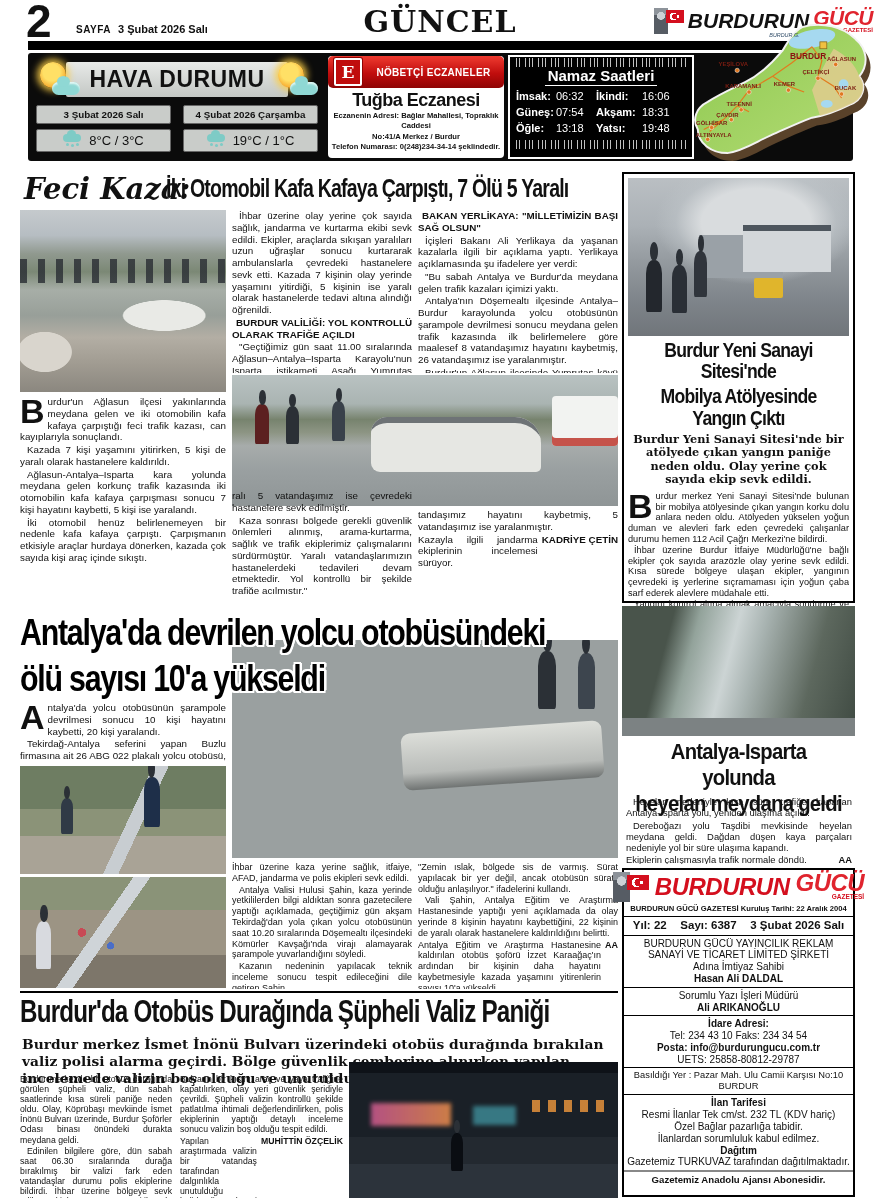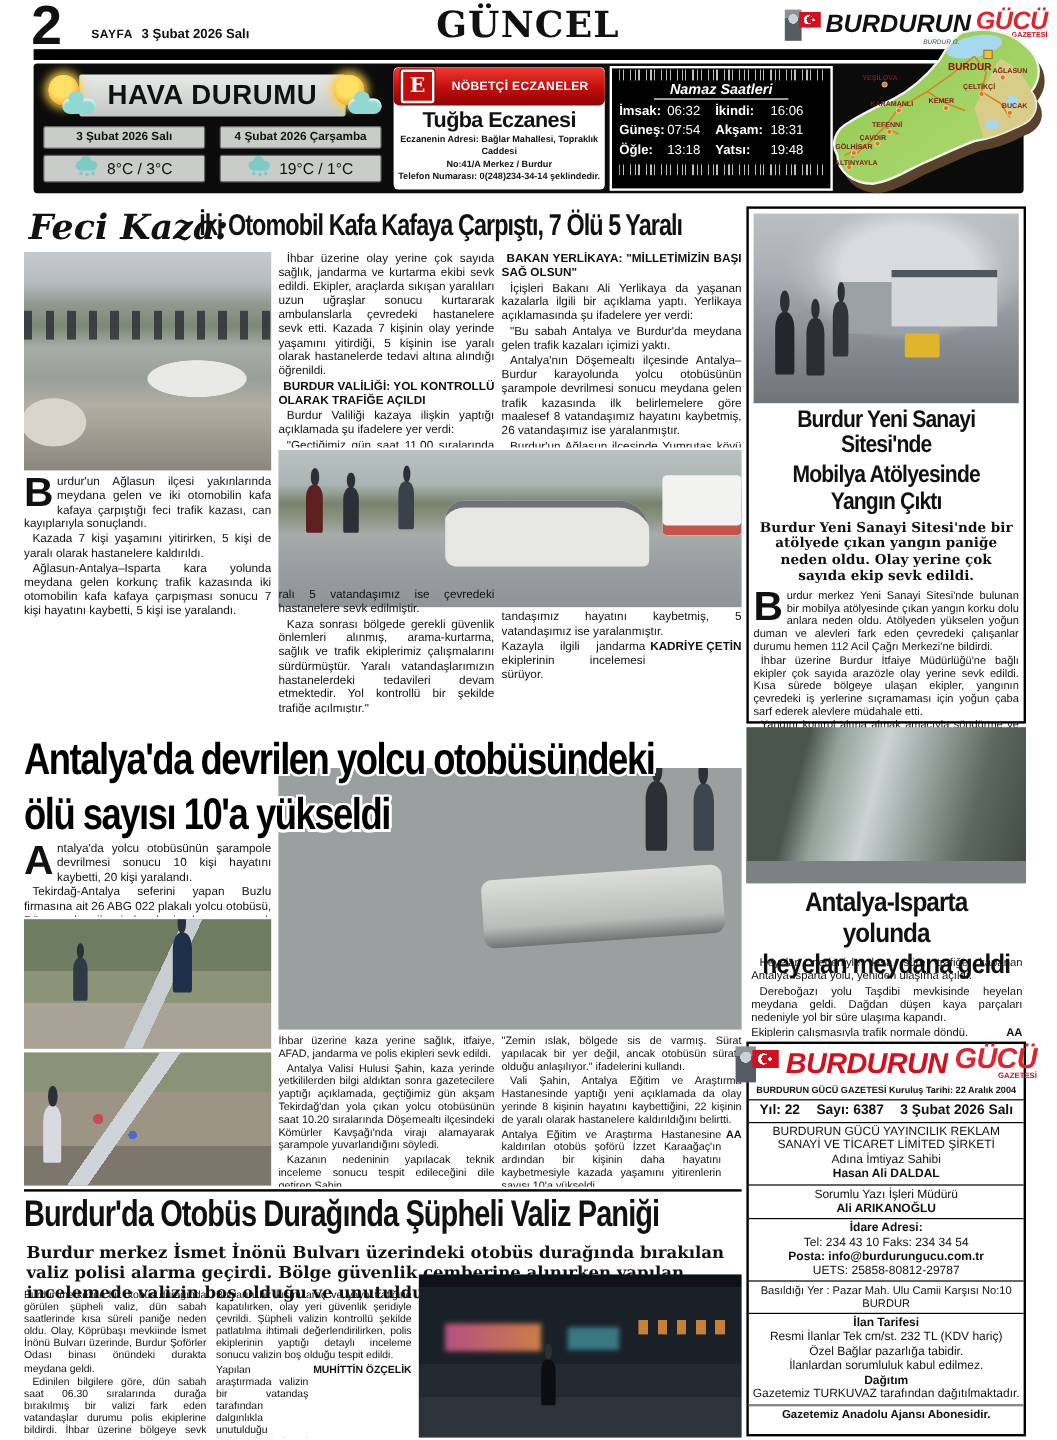--- a/index.html
+++ b/index.html
@@ -54,21 +54,21 @@
   .raincloud .rc::before{content:"";position:absolute;left:4px;top:-4px;width:9px;height:8px;background:#7ecbc6;border-radius:50%;}
   .raincloud .drops{position:absolute;left:3px;top:9px;width:3px;height:3px;border-radius:50%;background:#7ecbc6;box-shadow:5px 1px 0 #7ecbc6,10px 0 0 #7ecbc6;}
   #pharm{left:328px;top:56px;width:176px;height:102px;background:#fff;border-radius:4px;text-align:center;}
   .pharm-head{height:32px;background:linear-gradient(180deg,#ef3b30 0,#c00d0d 55%,#8f0404 100%);border-radius:5px;display:flex;align-items:center;gap:7px;padding:0 6px;color:#fff;}
   .elogo{width:24px;height:24px;background:#c00d0d;border:2px solid #fff;box-shadow:0 0 0 1px #8f0404;display:flex;align-items:center;justify-content:center;color:#fff;font-weight:900;font-size:17px;font-family:"DejaVu Serif",serif;border-radius:2px;}
   .pharm-head-label{flex:1;font-size:10px;font-weight:900;letter-spacing:.3px;}
   .pharm-name{font-size:18px;font-weight:900;letter-spacing:-.5px;margin-top:2px;}
   .pharm-line{font-size:7.6px;font-weight:bold;line-height:1.35;}
   #namaz{left:508px;top:55px;width:186px;height:104px;background:#000;border:2px solid #fff;color:#fff;box-sizing:border-box;padding:1px 6px;}
   .mosque-strip{height:9px;opacity:.75;background:repeating-linear-gradient(90deg,#fff 0 1px,transparent 1px 3px,#fff 3px 4px,transparent 4px 9px,#fff 9px 10px,transparent 10px 13px);}
-  .namaz-title{text-align:center;font-size:12px;font-weight:bold;border-bottom:1px solid #fff;width:112px;margin:0 auto 3px;padding-bottom:1px;font-style:italic;}
+  .namaz-title{text-align:center;font-size:15px;font-weight:bold;border-bottom:1px solid #fff;width:112px;margin:0 auto 3px;padding-bottom:1px;}
   .namaz-grid{display:grid;grid-template-columns:40px 40px 46px 40px;font-size:11px;line-height:1.45;}
   .namaz-grid .lab{font-weight:bold;}
   #map-box{left:686px;top:20px;width:192px;height:152px;z-index:6;}
 
   
   #crash-kicker{left:24px;top:172px;font-family:"DejaVu Serif",serif;font-style:italic;font-weight:900;font-size:29px;}
   #crash-headline{left:166px;top:170px;width:452px;font-size:25px;font-weight:900;letter-spacing:-1px;white-space:nowrap;transform:scaleX(.78);transform-origin:left;padding-top:4px;}
   #crash-photo-left{left:20px;top:210px;width:206px;height:182px;}
   #crash-col1{left:20px;top:396px;width:206px;height:217px;}
   #crash-col2a{left:232px;top:210px;width:180px;height:163px;}
@@ -294,26 +294,26 @@
 <div class="abs" id="crash-headline">İki Otomobil Kafa Kafaya Çarpıştı, 7 Ölü 5 Yaralı</div>
 
 <div class="photo" id="crash-photo-left">
   <span class="crowd"></span>
 </div>
 
 <div class="abs bt" id="crash-col1">
   <p class="nodent"><span class="dropcap">B</span><span>urdur'un Ağlasun ilçesi yakınlarında meydana gelen ve iki otomobilin kafa kafaya çarpıştığı feci trafik kazası, can kayıplarıyla sonuçlandı.</span></p>
   <p>Kazada 7 kişi yaşamını yitirirken, 5 kişi de yaralı olarak hastanelere kaldırıldı.</p>
   <p>Ağlasun-Antalya–Isparta kara yolunda meydana gelen korkunç trafik kazasında iki otomobilin kafa kafaya çarpışması sonucu 7 kişi hayatını kaybetti, 5 kişi ise yaralandı.</p>
+  <p>İki otomobil henüz belirlenemeyen bir nedenle kafa kafaya çarpıştı. Çarpışmanın etkisiyle araçlar hurdaya dönerken, kazada çok sayıda kişi araç içinde sıkıştı.</p>
 </div>
 
 <div class="abs bt" id="crash-col2a">
   <p>İhbar üzerine olay yerine çok sayıda sağlık, jandarma ve kurtarma ekibi sevk edildi. Ekipler, araçlarda sıkışan yaralıları uzun uğraşlar sonucu kurtararak ambulanslarla çevredeki hastanelere sevk etti. Kazada 7 kişinin olay yerinde yaşamını yitirdiği, 5 kişinin ise yaralı olarak hastanelerde tedavi altına alındığı öğrenildi.</p>
   <p class="bold">BURDUR VALİLİĞİ: YOL KONTROLLÜ OLARAK TRAFİĞE AÇILDI</p>
-  <p>Burdur Valiliği kazaya ilişkin yaptığı açıklamada şu ifadelere yer verdi:</p>
   <p>"Geçtiğimiz gün saat 11.00 sıralarında Ağlasun–Antalya–Isparta Karayolu'nun Isparta istikameti Aşağı Yumrutaş mevkiinde iki binek aracın karıştığı sıkışmalı trafik kazası sonucu 7 vatandaşımız maalesef hayatını kaybetmiştir. Ya-</p>
 </div>
 
 <div class="abs bt" id="crash-col3a">
   <p class="bold">BAKAN YERLİKAYA: "MİLLETİMİZİN BAŞI SAĞ OLSUN"</p>
   <p>İçişleri Bakanı Ali Yerlikaya da yaşanan kazalarla ilgili bir açıklama yaptı. Yerlikaya açıklamasında şu ifadelere yer verdi:</p>
   <p>"Bu sabah Antalya ve Burdur'da meydana gelen trafik kazaları içimizi yaktı.</p>
   <p>Antalya'nın Döşemealtı ilçesinde Antalya–Burdur karayolunda yolcu otobüsünün şarampole devrilmesi sonucu meydana gelen trafik kazasında ilk belirlemelere göre maalesef 8 vatandaşımız hayatını kaybetmiş, 26 vatandaşımız ise yaralanmıştır.</p>
   <p>Burdur'un Ağlasun ilçesinde Yumrutaş köyü mevkiinde iki aracın çarpışması sonucu meydana gelen trafik kazasında ise maalesef 7 va-</p>
 </div>

